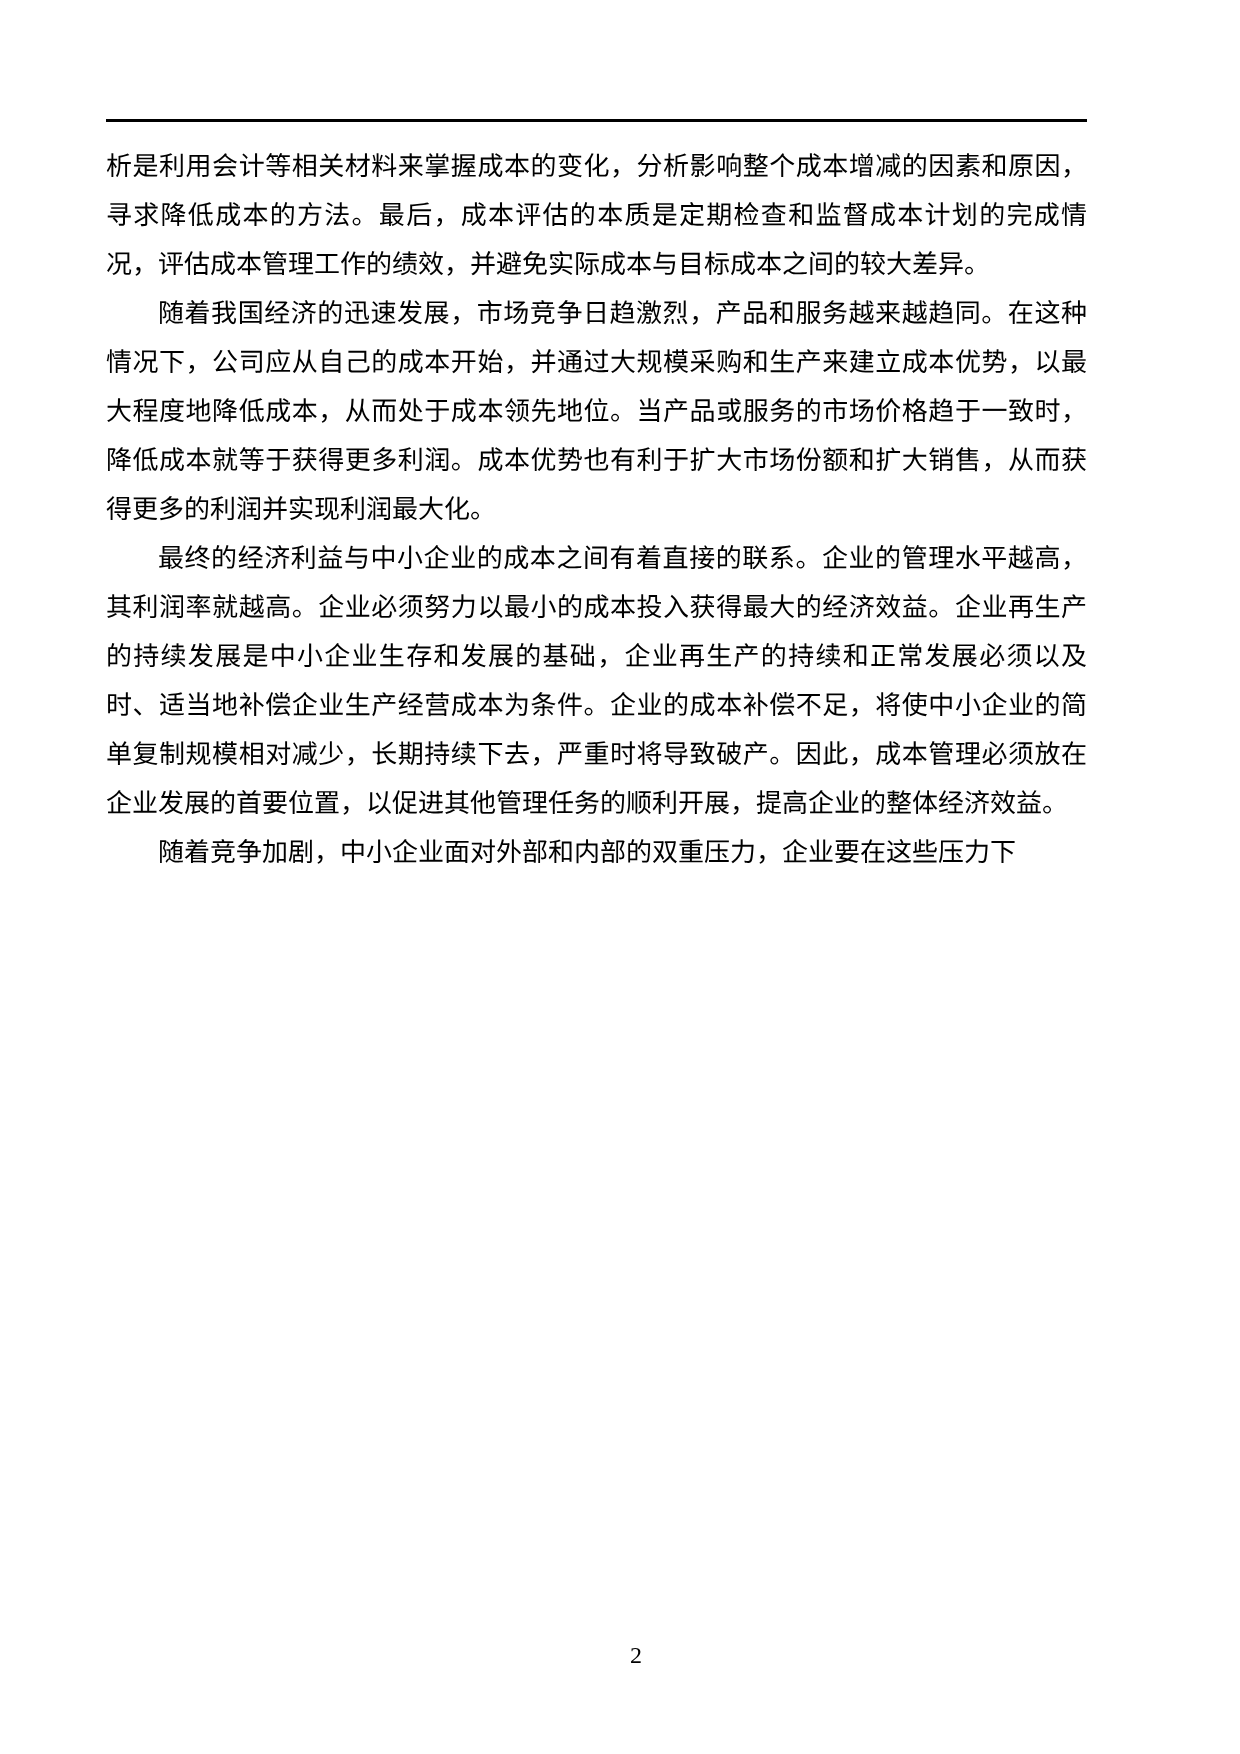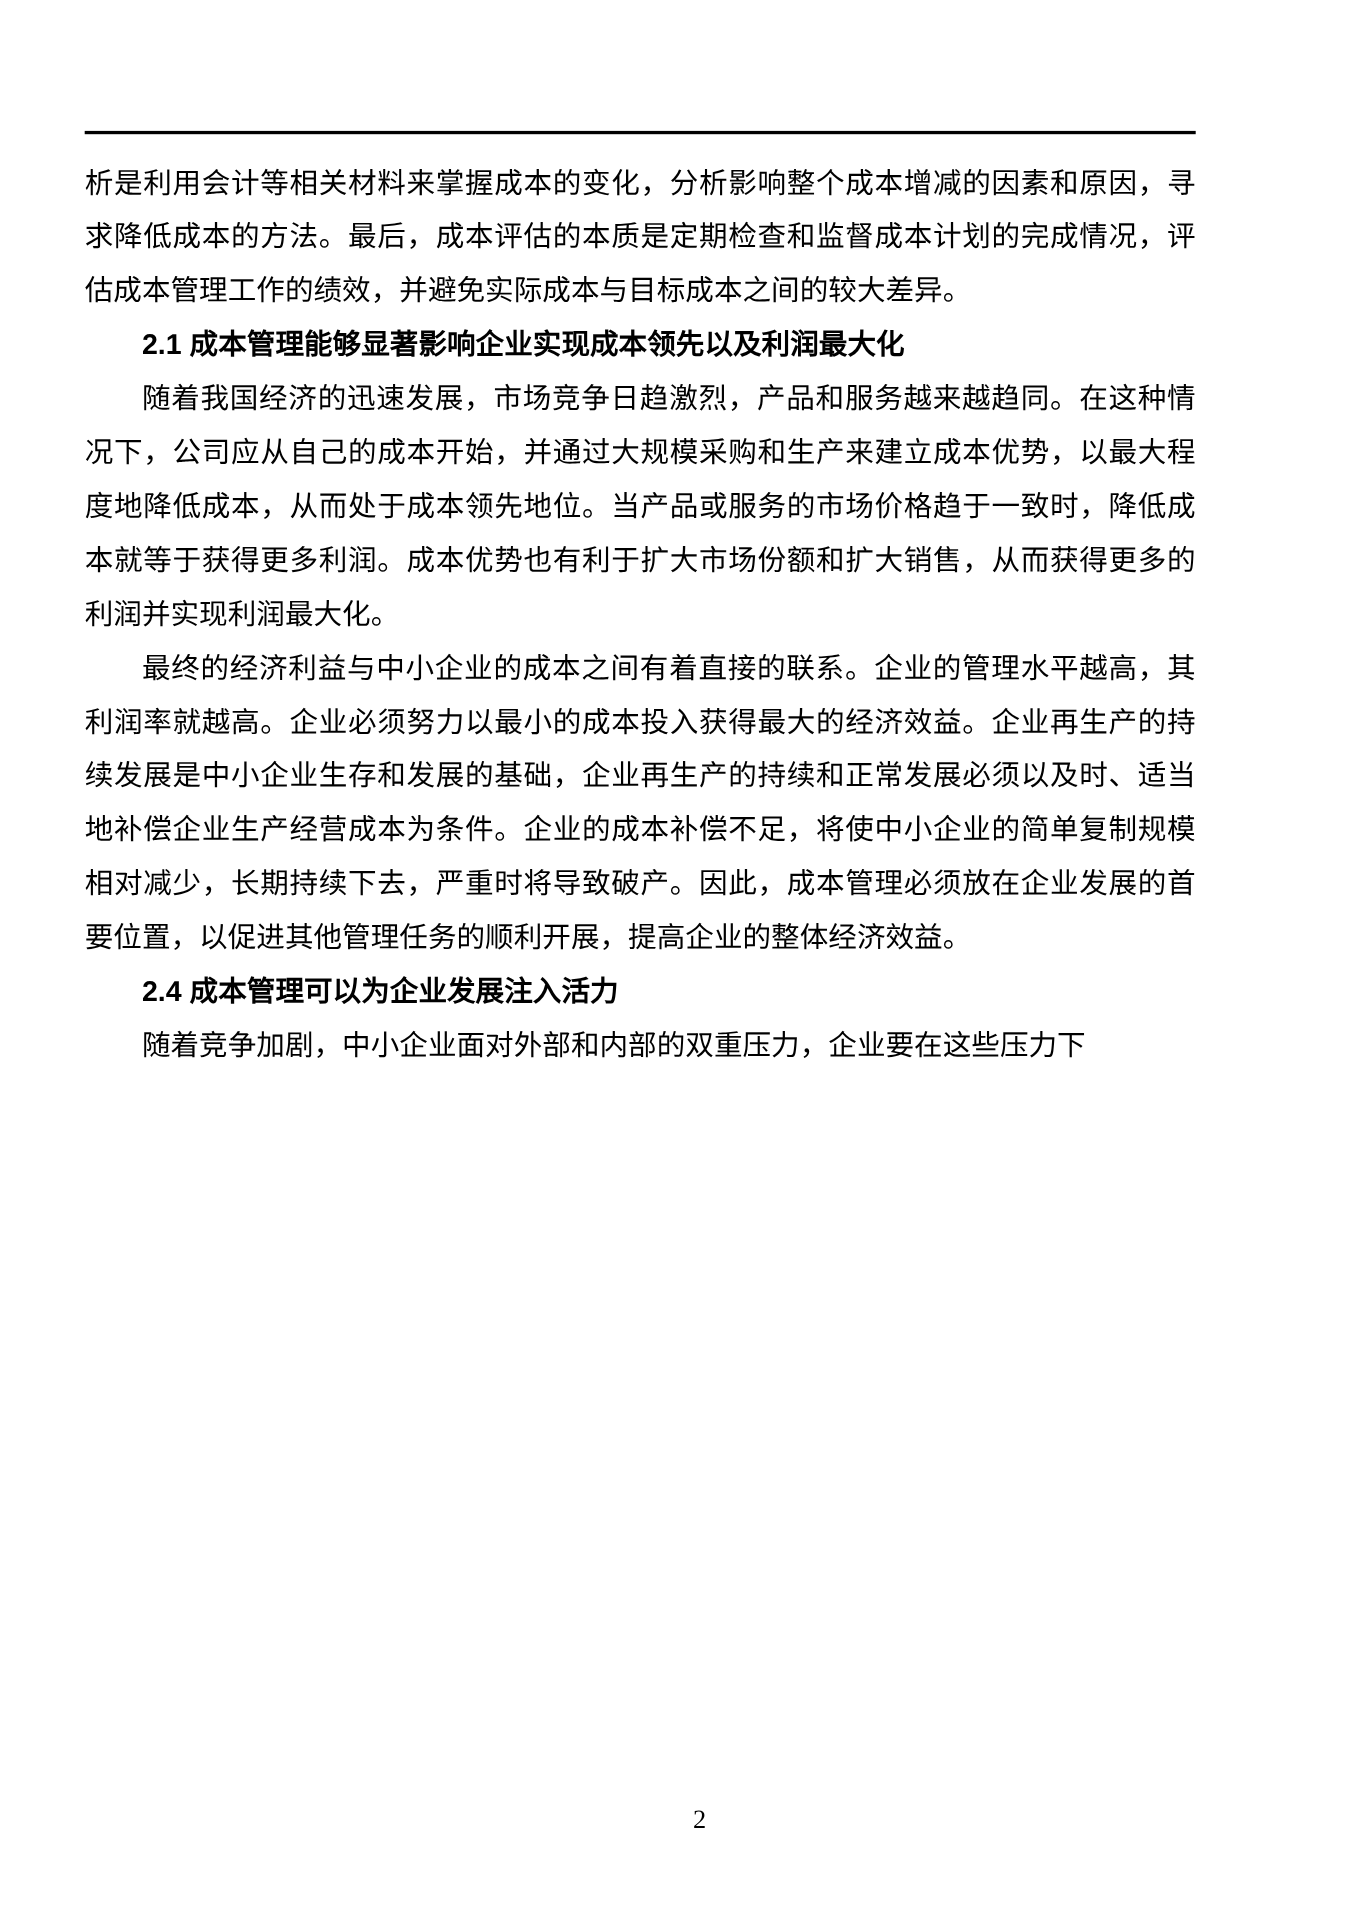--- a/index.html
+++ b/index.html
@@ -8,21 +8,21 @@
     background: #ffffff;
   }
   .page {
     position: relative;
     width: 1240px;
     height: 1754px;
     margin: 0 auto;
     background: #ffffff;
     color: #000000;
     box-sizing: border-box;
-    padding: 0 153px 0 77px;
+    padding: 0 153px 0 106px;
     overflow: hidden;
     font-family: "Liberation Serif", "DejaVu Serif", serif;
   }
   .header-rule {
     height: 0;
     border-bottom: 3px solid #000000;
     margin-top: 119px;
   }
   .body-para {
     font-size: 26px;
@@ -69,24 +69,22 @@
 </head>
 <body>
 
 <div class="page">
 
   <div class="header-rule"></div>
 
   <p class="body-para intro">析是利用会计等相关材料来掌握成本的变化，分析影响整个成本增减的因素和原因，寻求降低成本的方法。最后，成本评估的本质是定期检查和监督成本计划的完成情况，评估成本管理工作的绩效，并避免实际成本与目标成本之间的较大差异。</p>
 
 
-  <h2 class="sub-heading">2.1 成本管理能够显著影响企业实现成本领先以及利润最大化</h2>
   <p class="body-para section-body">随着我国经济的迅速发展，市场竞争日趋激烈，产品和服务越来越趋同。在这种情况下，公司应从自己的成本开始，并通过大规模采购和生产来建立成本优势，以最大程度地降低成本，从而处于成本领先地位。当产品或服务的市场价格趋于一致时，降低成本就等于获得更多利润。成本优势也有利于扩大市场份额和扩大销售，从而获得更多的利润并实现利润最大化。</p>
 
 
   <p class="body-para section-body">最终的经济利益与中小企业的成本之间有着直接的联系。企业的管理水平越高，其利润率就越高。企业必须努力以最小的成本投入获得最大的经济效益。企业再生产的持续发展是中小企业生存和发展的基础，企业再生产的持续和正常发展必须以及时、适当地补偿企业生产经营成本为条件。企业的成本补偿不足，将使中小企业的简单复制规模相对减少，长期持续下去，严重时将导致破产。因此，成本管理必须放在企业发展的首要位置，以促进其他管理任务的顺利开展，提高企业的整体经济效益。</p>
 
-  <h2 class="sub-heading">2.4 成本管理可以为企业发展注入活力</h2>
   <p class="body-para section-body">随着竞争加剧，中小企业面对外部和内部的双重压力，企业要在这些压力下</p>
 
   <div class="page-number">2</div>
 
 </div>
 
 </body></html>

